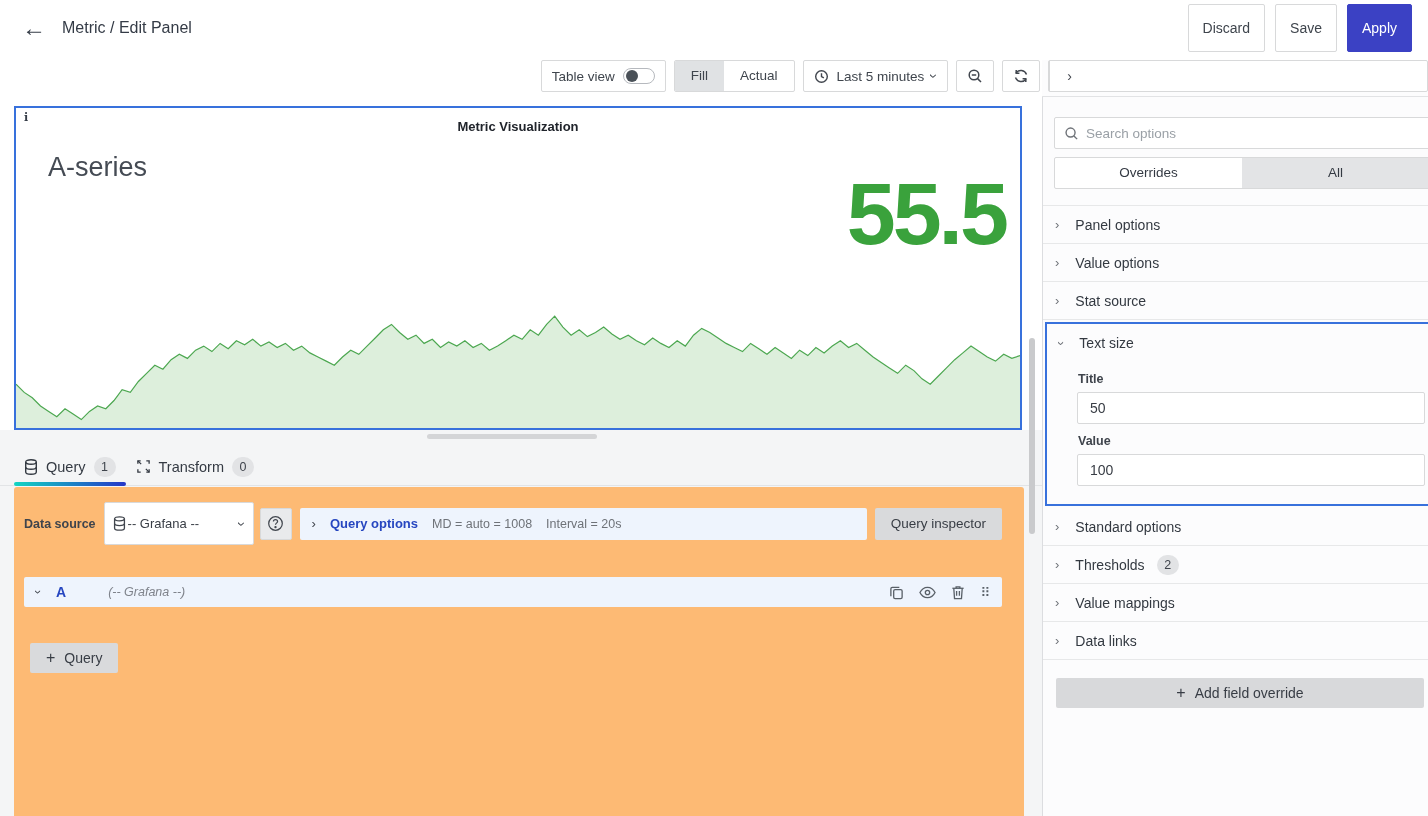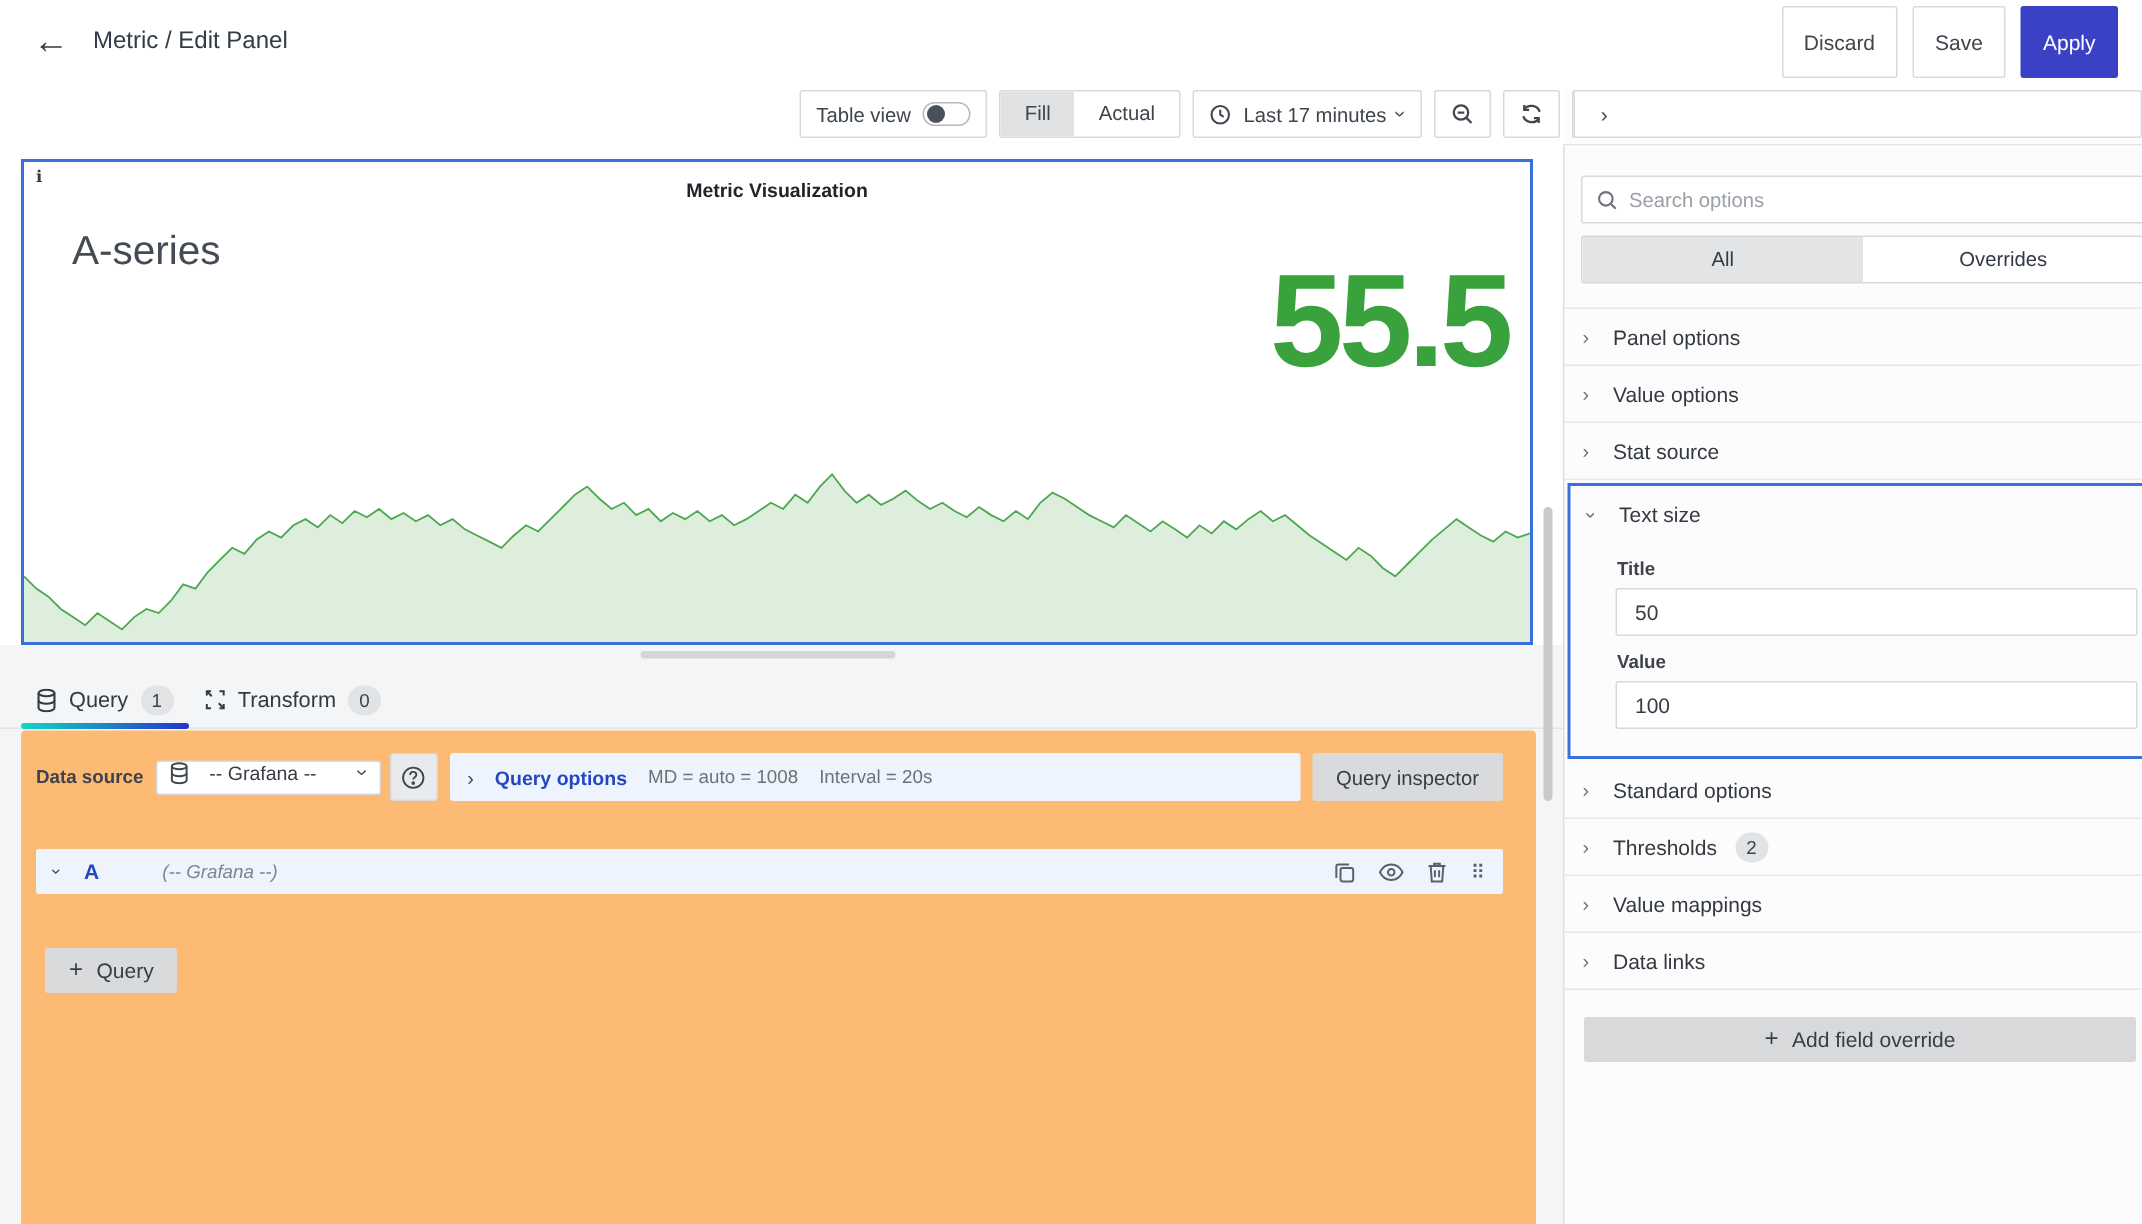--- a/index.html
+++ b/index.html
@@ -46,21 +46,21 @@
   .drag-handle{position:absolute;top:4px;left:427px;width:170px;height:5px;border-radius:3px;background:#d4d5d7;cursor:row-resize}
   .tabs-bar{position:absolute;top:18px;left:0;right:0;height:38px;border-bottom:1px solid #e2e4e6;display:flex;align-items:flex-end;padding-left:14px}
   .tab{display:inline-flex;align-items:center;gap:8px;padding:0 10px;height:37px;font-size:14.5px;font-weight:500;color:#343a43;position:relative;cursor:pointer}
   .tab .ticon{color:#343a43;display:flex}
   .tab.active::after{content:"";position:absolute;left:0;right:0;bottom:-1px;height:4px;border-radius:2px;background:linear-gradient(90deg,var(--grad1),var(--grad2))}
   .badge{min-width:22px;height:20px;padding:0 7px;border-radius:10px;background:#e2e3e5;font-size:12.5px;font-weight:500;color:#3f444c;display:inline-flex;align-items:center;justify-content:center}
 
   .card{position:absolute;top:57px;left:14px;width:1010px;bottom:0;background:#fdba74;border-radius:3px 3px 0 0;padding:15px 22px 0 10px}
   .row{display:flex;align-items:center}
   .ds-label{font-size:12.5px;font-weight:700;color:#3f444c;margin-right:8px}
-  .ds-select{width:150px;height:23px;border:1px solid var(--border);border-radius:2px;display:flex;align-items:flex-start;gap:14px;padding:0 8px;font-size:13px;cursor:pointer;background:#fff}
+  .ds-select{width:150px;height:43px;border:1px solid var(--border);border-radius:2px;display:flex;align-items:center;gap:2px;padding:0 8px;font-size:13px;cursor:pointer;background:#fff}
   .help-btn{width:32px;height:32px;margin-left:6px;border:1px solid var(--border);border-radius:2px;background:#e9eaec;display:flex;align-items:center;justify-content:center;cursor:pointer;color:#41464e}
   .qopts-bar{flex:1;height:32px;margin-left:8px;background:var(--bgblue);border-radius:2px;display:flex;align-items:center;gap:14px;padding:0 12px;cursor:pointer}
   .qopts-label{font-size:13px;font-weight:700;color:var(--link)}
   .qopts-meta{font-size:12.5px;color:var(--muted)}
   .gray-btn{height:32px;margin-left:8px;padding:0 16px;background:var(--graybtn);border:none;border-radius:2px;font-size:13.5px;font-weight:500;color:#383d45;font-family:inherit;cursor:pointer}
 
   .qrow-header{margin-top:32px;height:30px;background:var(--bgblue);border-radius:2px;display:flex;align-items:center;padding:0 12px;cursor:pointer}
   .qrow-ref{font-size:14px;font-weight:700;color:var(--link);margin-left:16px}
   .qrow-ds{font-size:12.5px;font-style:italic;color:#7f838b;margin-left:42px}
   .qrow-icons{margin-left:auto;display:flex;align-items:center;gap:15px;color:#596068}
@@ -135,21 +135,21 @@
       <span class="seg active">Fill</span>
       <span class="seg">Actual</span>
     </div>
     <div class="tool-box">
       <span>
         <svg class="sicon" width="15" height="15" viewBox="0 0 16 16" fill="none" stroke="#41464e" stroke-width="1.5">
             <circle cx="8" cy="8" r="6.2"></circle>
             <path d="M8 4.5 V8 L10.5 9.5"></path>
           </svg>
       </span>
-      <span>Last 17 minutes</span>
+      <span>Last 5 minutes</span>
       <span class="chev">›</span>
     </div>
     <button class="icon-btn">
       <span>
         <svg class="sicon" width="16" height="16" viewBox="0 0 16 16" fill="none" stroke="#41464e" stroke-width="1.5">
             <circle cx="7" cy="7" r="4.8"></circle>
             <path d="M10.6 10.6 L14 14"></path>
             <path d="M4.8 7 H9.2"></path>
           </svg>
       </span>
@@ -293,22 +293,22 @@
       <span>
         <svg class="sicon" width="15" height="15" viewBox="0 0 16 16" fill="none" stroke="#6e7278" stroke-width="1.5">
             <circle cx="7" cy="7" r="4.8"></circle>
             <path d="M10.6 10.6 L14 14"></path>
           </svg>
       </span>
       <input placeholder="Search options" style="">
     </div>
 
     <div class="opt-tabs">
+      <div class="opt-tab">Overrides</div>
       <div class="opt-tab active">All</div>
-      <div class="opt-tab">Overrides</div>
     </div>
 
     <div class="opt-sections">
       <div class="opt-section">
         <span class="chev right">›</span>
         <span class="sec-label">Panel options</span>
       </div>
       <div class="opt-section">
         <span class="chev right">›</span>
         <span class="sec-label">Value options</span>

